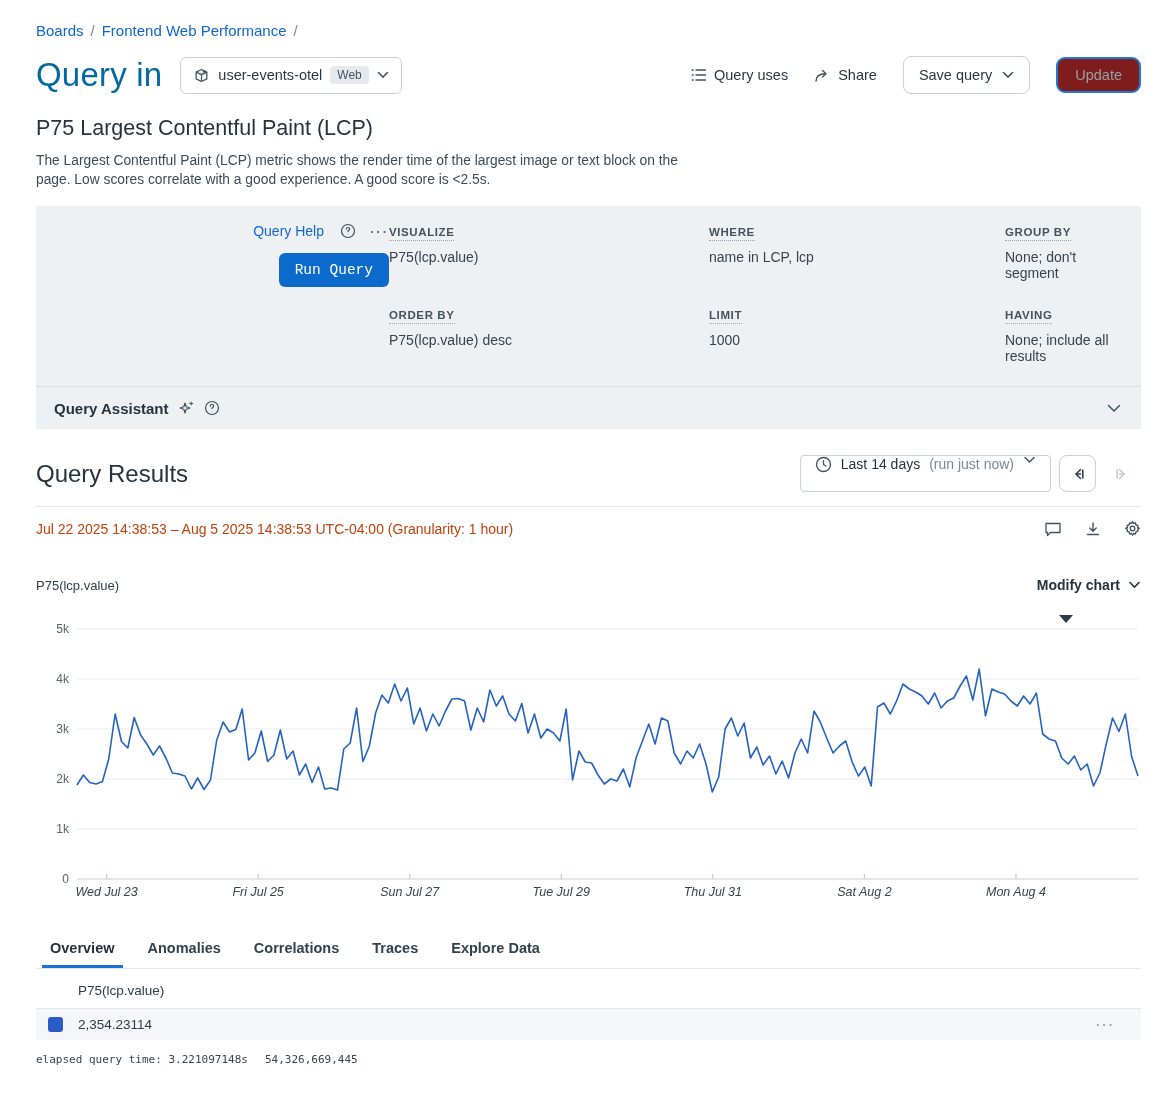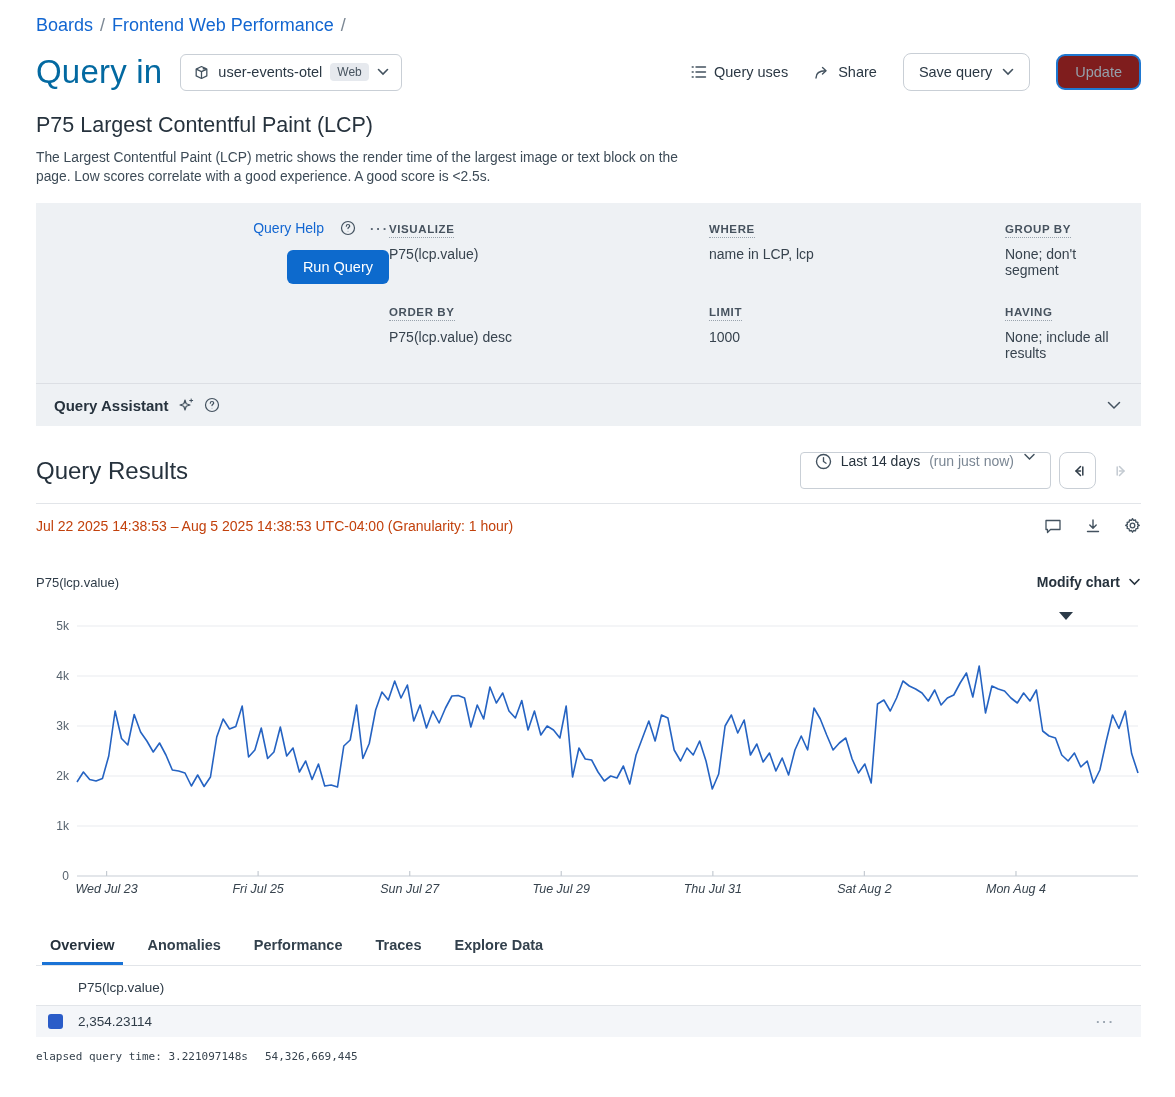--- a/index.html
+++ b/index.html
@@ -6,21 +6,21 @@
   html,body { background:#fff; }
   body {
     width:1175px; min-height:1097px; margin:0 auto;
     font-family:"Liberation Sans","DejaVu Sans",sans-serif;
     color:#2b3844; font-size:14px;
     position:relative;
   }
   .page { padding:0 34px 40px 36px; }
 
   
-  .breadcrumb { padding-top:15px; font-size:18px; display:flex; gap:7px; align-items:center; }
+  .breadcrumb { padding-top:22px; font-size:15px; display:flex; gap:7px; align-items:center; }
   .breadcrumb a { color:#1266d1; text-decoration:none; cursor:pointer; }
   .crumb-sep { color:#7b8794; }
 
   
   .header-row { margin-top:17px; display:flex; align-items:center; justify-content:space-between; }
   .header-left { display:flex; align-items:center; gap:18px; }
   .query-in { font-size:33px; font-weight:500; color:#0369a1; letter-spacing:.2px; }
   .dataset-btn { display:flex; align-items:center; gap:8px; border:1px solid #c9cfd6; border-radius:6px;
     background:#fff; height:37px; padding:0 12px; cursor:pointer; font-size:14.5px; color:#2b3844; }
   .dataset-badge { background:#e6e9ee; border-radius:4px; padding:2px 7px; font-size:12px; color:#46525e; }
@@ -40,21 +40,21 @@
   .builder { margin-top:17px; background:#eef1f4; }
   .builder-grid { display:grid; grid-template-columns:335px 320px 1fr 118px; padding:17px 18px 22px 18px; row-gap:25px; }
   .clause-label { font-size:11.5px; font-weight:700; letter-spacing:.6px; color:#46525e; display:inline-block;
     border-bottom:1px dotted #98a2ac; padding-bottom:2px; }
   .clause-value { font-size:14px; color:#37434e; margin-top:8px; }
   .builder-rail { grid-row:1 / span 2; display:flex; flex-direction:column; align-items:flex-end; gap:14px; }
   .query-help { display:flex; align-items:center; gap:16px; font-size:14px; color:#1266d1; cursor:pointer; white-space:nowrap; }
   .rail-top { display:flex; align-items:center; gap:14px; }
   .dots { color:#5a6673; letter-spacing:2px; font-weight:700; cursor:pointer; font-size:13px; }
   .run-query-btn { background:#0d6acd; color:#fff; border:none; border-radius:6px; height:34px; padding:0 16px;
-    font-size:14.5px; font-weight:500; font-family:Liberation Sans, sans-serif; cursor:pointer; }
+    font-size:14.5px; font-weight:500; font-family:Liberation Mono, monospace; cursor:pointer; }
   .assistant-bar { border-top:1px solid #dcdfe4; height:43px; display:flex; align-items:center;
     justify-content:space-between; padding:0 20px 0 18px; }
   .assistant-left { display:flex; align-items:center; gap:9px; }
   .assistant-label { font-size:15px; font-weight:700; color:#26323d; }
 
   
   .results-row { margin-top:26px; display:flex; align-items:center; justify-content:space-between; }
   .results-heading { font-size:24px; font-weight:500; color:#26323d; }
   .time-controls { display:flex; align-items:center; gap:8px; }
   .time-range-btn { display:flex; align-items:flex-start; gap:9px; border:1px solid #c9cfd6; border-radius:4px;
@@ -321,21 +321,21 @@
         <span style="left: 45.64%;">Tue Jul 29</span>
         <span style="left: 59.93%;">Thu Jul 31</span>
         <span style="left: 74.21%;">Sat Aug 2</span>
         <span style="left: 88.5%;">Mon Aug 4</span>
       </div>
   </div>
 
   <div class="tabs">
     <div class="tab active">Overview</div>
     <div class="tab">Anomalies</div>
-    <div class="tab">Performance</div>
+    <div class="tab">Correlations</div>
     <div class="tab">Traces</div>
     <div class="tab">Explore Data</div>
   </div>
   <div class="tabs-divider"></div>
 
   <div class="table-header">P75(lcp.value)</div>
   <div class="table-divider"></div>
   <div class="table-row">
     <span class="swatch" id="row-swatch" style="background: rgb(42, 92, 200);"></span>
     <span class="row-value">2,354.23114</span>

